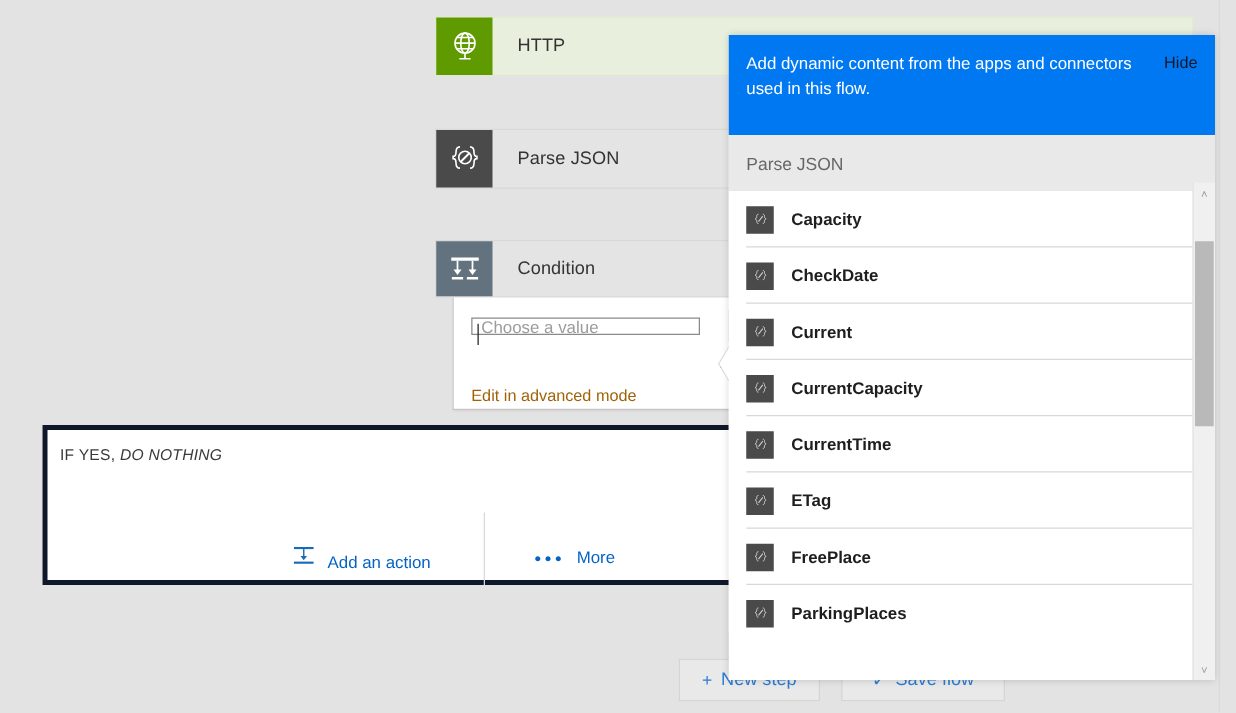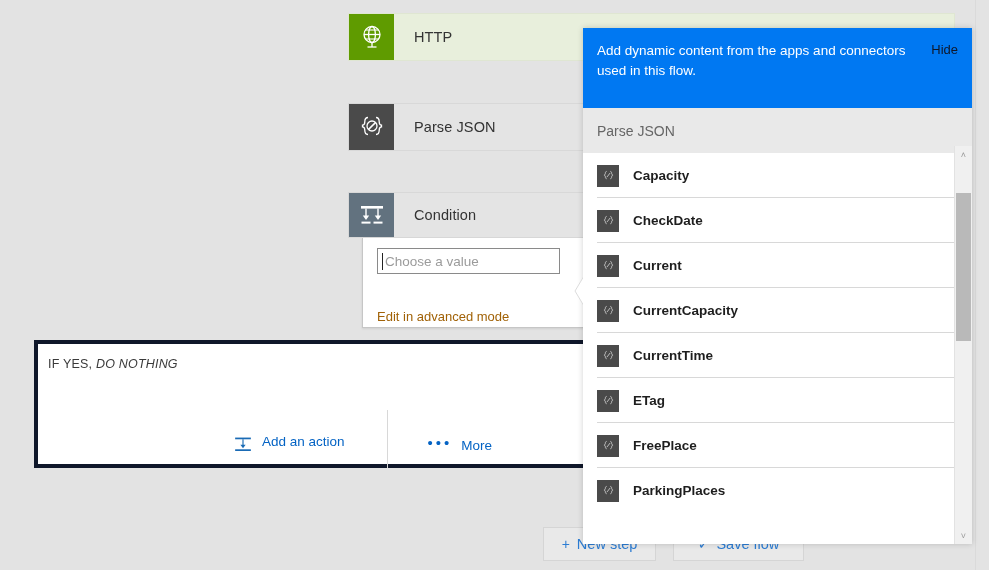--- a/index.html
+++ b/index.html
@@ -74,21 +74,21 @@
     box-shadow: 0 1px 2px rgba(0,0,0,.09);
   }
   #condition-row {
     position: absolute;
     left: 14px; top: 10px;
     display: flex;
     align-items: center;
   }
   .value-input {
     width: 183px;
-    height: 26px;
+    height: 14px;
     border: 1px solid #8a8a8a;
     background: #fff;
     box-sizing: border-box;
     display: flex;
     align-items: center;
     position: relative;
   }
   .value-input .caret {
     position: absolute;
     left: 4px; top: 4px;
@@ -165,21 +165,21 @@
   }
   #ifyes-label .italic { font-style: italic; }
   #ifyes-actions {
     position: absolute;
     left: 195px; top: 72px;
     display: flex;
     align-items: center;
   }
   .action-link {
     display: flex;
-    align-items: flex-start;
+    align-items: flex-end;
     color: #0463c4;
     font-size: 13.5px;
     cursor: pointer;
   }
   .action-link .lbl { margin-left: 9px; }
   #action-divider {
     width: 1px; height: 58px;
     background: #d8d8d8;
     margin: 0 40px 0 42px;
     position: relative;

